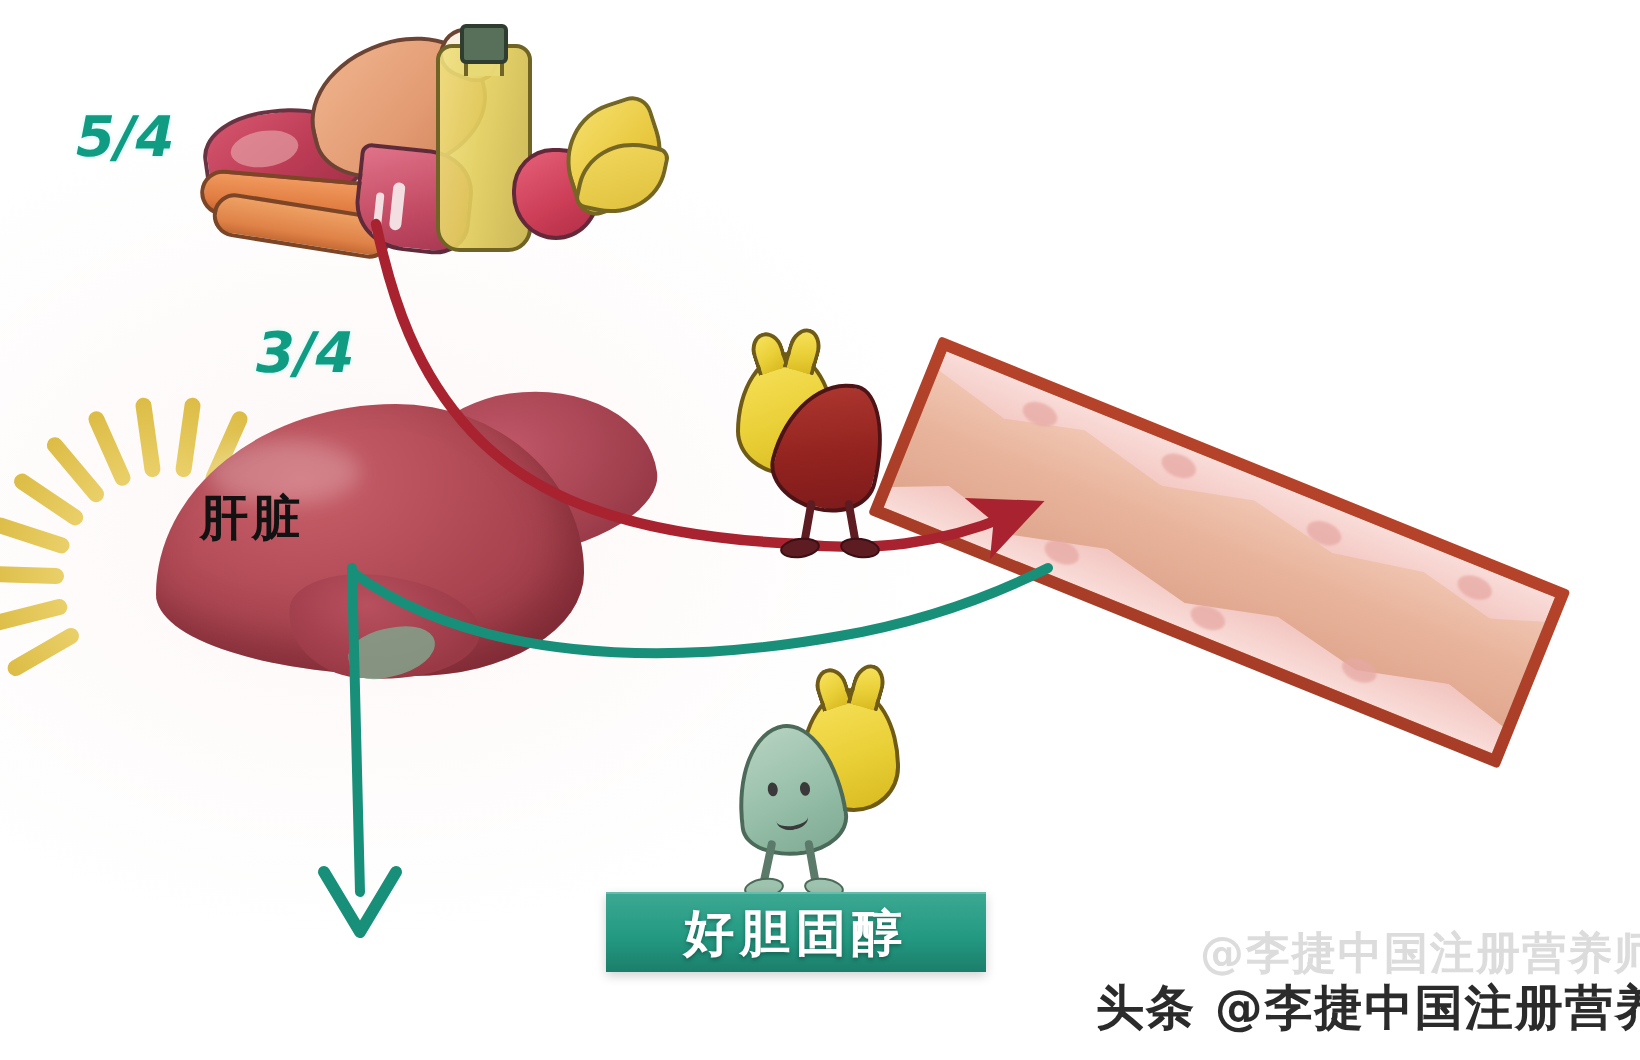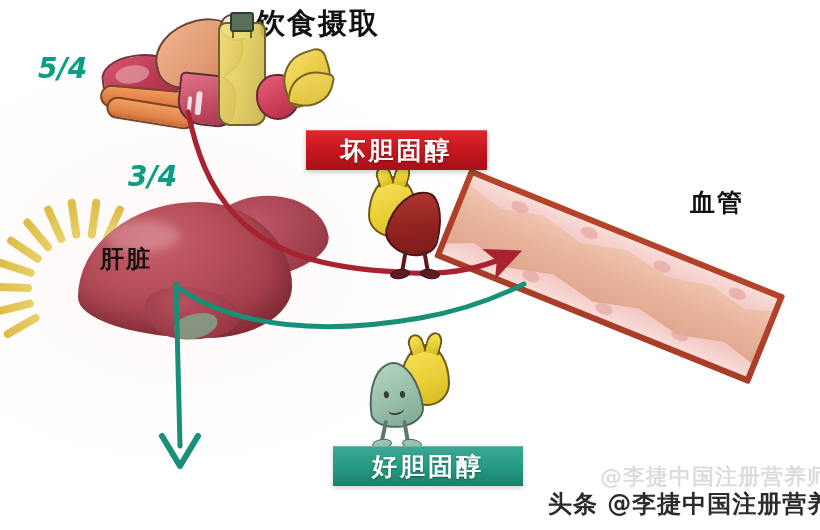--- a/index.html
+++ b/index.html
@@ -156,39 +156,38 @@
   
   .banner{position:absolute;display:flex;align-items:center;justify-content:center;
     font-weight:bold;font-size:25px;letter-spacing:3px;color:#ffffff;
     font-family:"DejaVu Sans","Liberation Sans",sans-serif;
     text-shadow:0 1px 2px rgba(0,0,0,.35);}
   #badBanner{left:306px;top:130px;width:181px;height:40px;
     background:linear-gradient(180deg,#e2272b 0%,#c3151d 55%,#a81018 100%);
     box-shadow:0 2px 5px rgba(0,0,0,.22),inset 0 1px 0 rgba(255,255,255,.25);}
   #goodBanner{left:303px;top:446px;width:190px;height:40px;
     background:linear-gradient(180deg,#3da893 0%,#249a82 55%,#1b7e6b 100%);
-    box-shadow:0 2px 5px rgba(0,0,0,.18),inset 0 1px 0 rgba(255,255,255,.22);margin-left:30px;}
+    box-shadow:0 2px 5px rgba(0,0,0,.18),inset 0 1px 0 rgba(255,255,255,.22);}
 
   
   #excreteLabel{left:160px;top:470px;font-size:25px;}
 
   
   #watermark{position:absolute;left:548px;top:488px;font-size:24px;font-weight:bold;
     color:#2b2b2b;letter-spacing:1px;white-space:nowrap;
     font-family:"DejaVu Sans","Liberation Sans",sans-serif;}
   #watermarkGhost{position:absolute;left:600px;top:462px;font-size:22px;font-weight:bold;
     color:rgba(60,60,60,.18);letter-spacing:1px;white-space:nowrap;
     font-family:"DejaVu Sans","Liberation Sans",sans-serif;}
 </style>
 </head>
 <body>
 
 <div id="stage">
 
-  <div class="lbl" id="title">饮食摄取</div>
 
   <div class="frac" id="frac14">5/4</div>
   <div class="frac" id="frac34">3/4</div>
 
   <div id="food">
     <div class="f-steak"></div>
     <div class="f-drum"></div>
     <div class="f-bone"></div>
     <div class="f-saus1"></div>
     <div class="f-saus2"></div>
@@ -231,21 +230,20 @@
     <div class="v-plaqueT"></div>
     <div class="v-plaqueB"></div>
     <div class="v-dot" style="left:52px;top:12px;"></div>
     <div class="v-dot" style="left:126px;top:10px;"></div>
     <div class="v-dot" style="left:206px;top:14px;"></div>
     <div class="v-dot" style="left:286px;top:11px;"></div>
     <div class="v-dot" style="left:88px;top:72px;"></div>
     <div class="v-dot" style="left:168px;top:75px;"></div>
     <div class="v-dot" style="left:248px;top:71px;"></div>
   </div>
-  <div class="lbl" id="vesselLabel">血管</div>
 
   <svg id="arrows" viewBox="0 0 820 530">
     <defs>
       <marker id="mRed" markerWidth="7" markerHeight="7" refX="3.2" refY="3.2" orient="auto">
         <path d="M0,0 L7,3.2 L0,6.4 L1.7,3.2 Z" fill="#a8232f"></path>
       </marker>
       <marker id="mGreenDown" markerWidth="8" markerHeight="8" refX="3.6" refY="3.6" orient="auto">
         <path d="M0,0 L7.2,3.6 L0,7.2 L1.9,3.6 Z" fill="#1b8b73"></path>
       </marker>
     </defs>
@@ -275,20 +273,19 @@
       <div class="c-eye" style="left:14px;top:26px;"></div>
       <div class="c-eye" style="left:30px;top:28px;"></div>
       <div class="c-smile" style="left:16px;top:40px;"></div>
     </div>
     <div class="c-leg" style="left:14px;top:76px;transform:rotate(12deg);"></div>
     <div class="c-leg" style="left:36px;top:76px;transform:rotate(-10deg);"></div>
     <div class="c-foot" style="left:4px;top:95px;transform:rotate(-8deg);"></div>
     <div class="c-foot" style="left:34px;top:95px;transform:rotate(8deg);"></div>
   </div>
 
-  <div class="banner" id="badBanner">坏胆固醇</div>
   <div class="banner" id="goodBanner">好胆固醇</div>
 
 
   <div id="watermarkGhost">@李捷中国注册营养师</div>
   <div id="watermark">头条 @李捷中国注册营养师</div>
 
 </div>
 
 </body></html>

